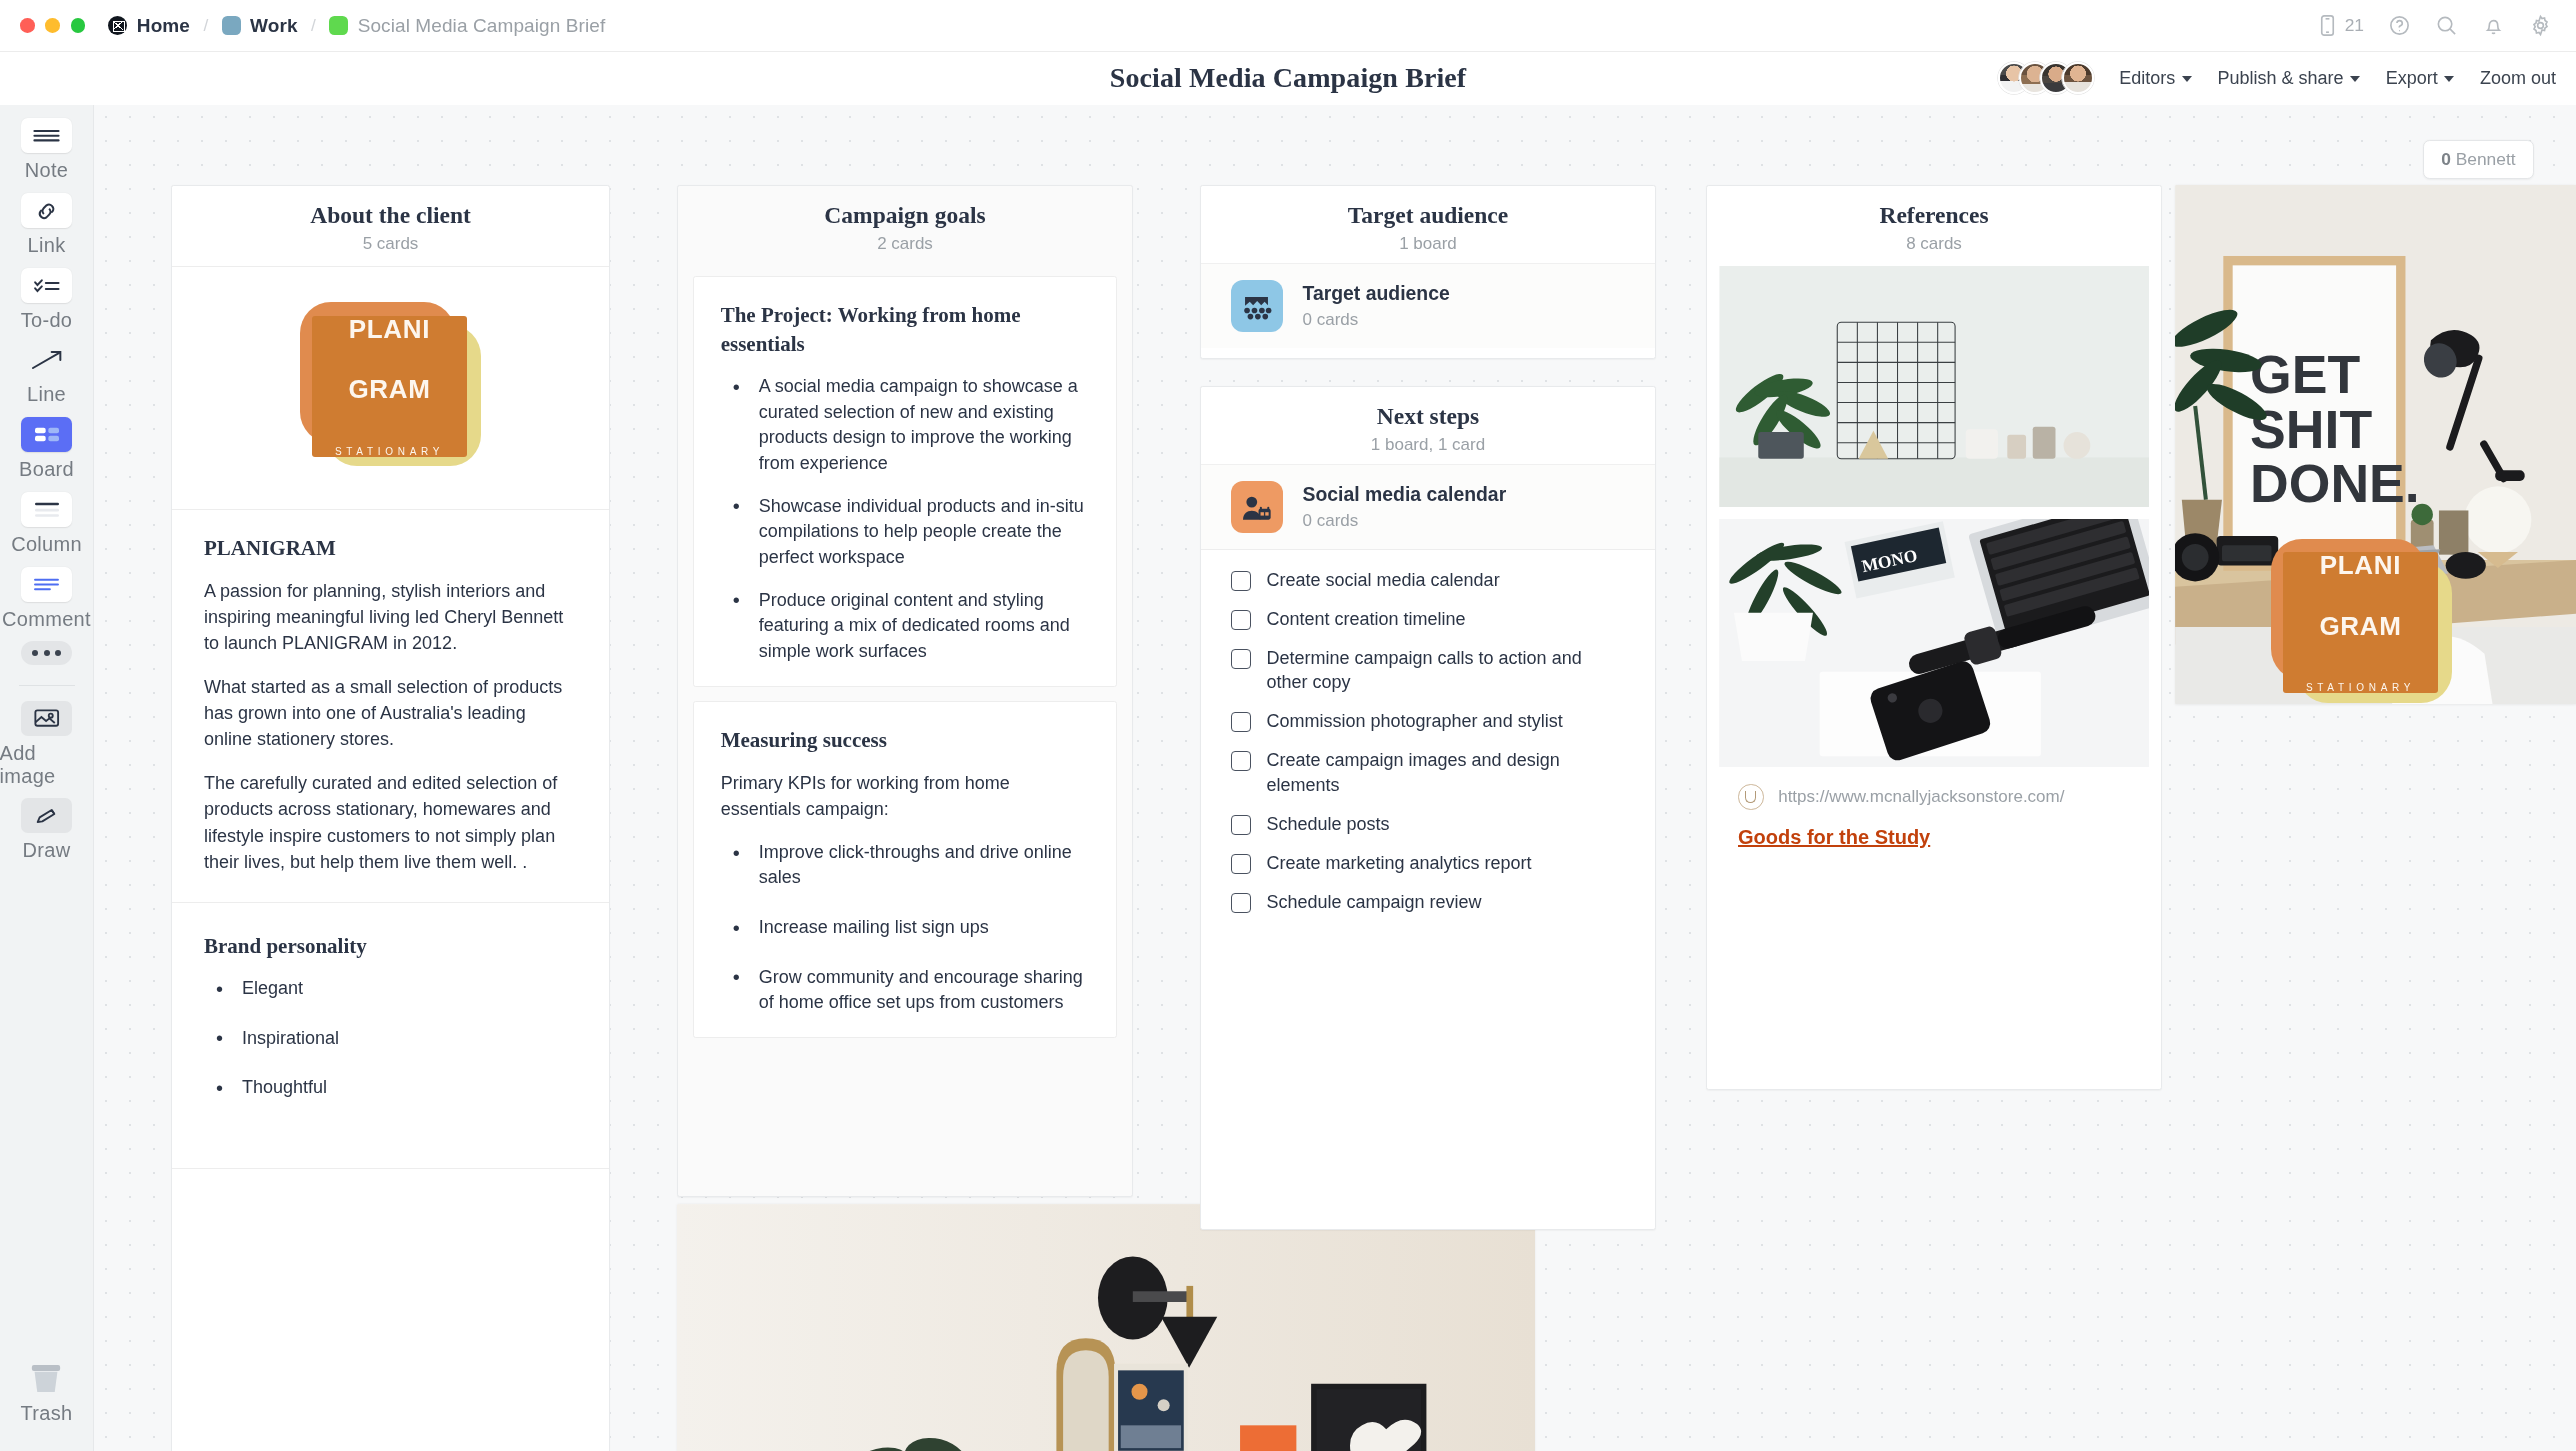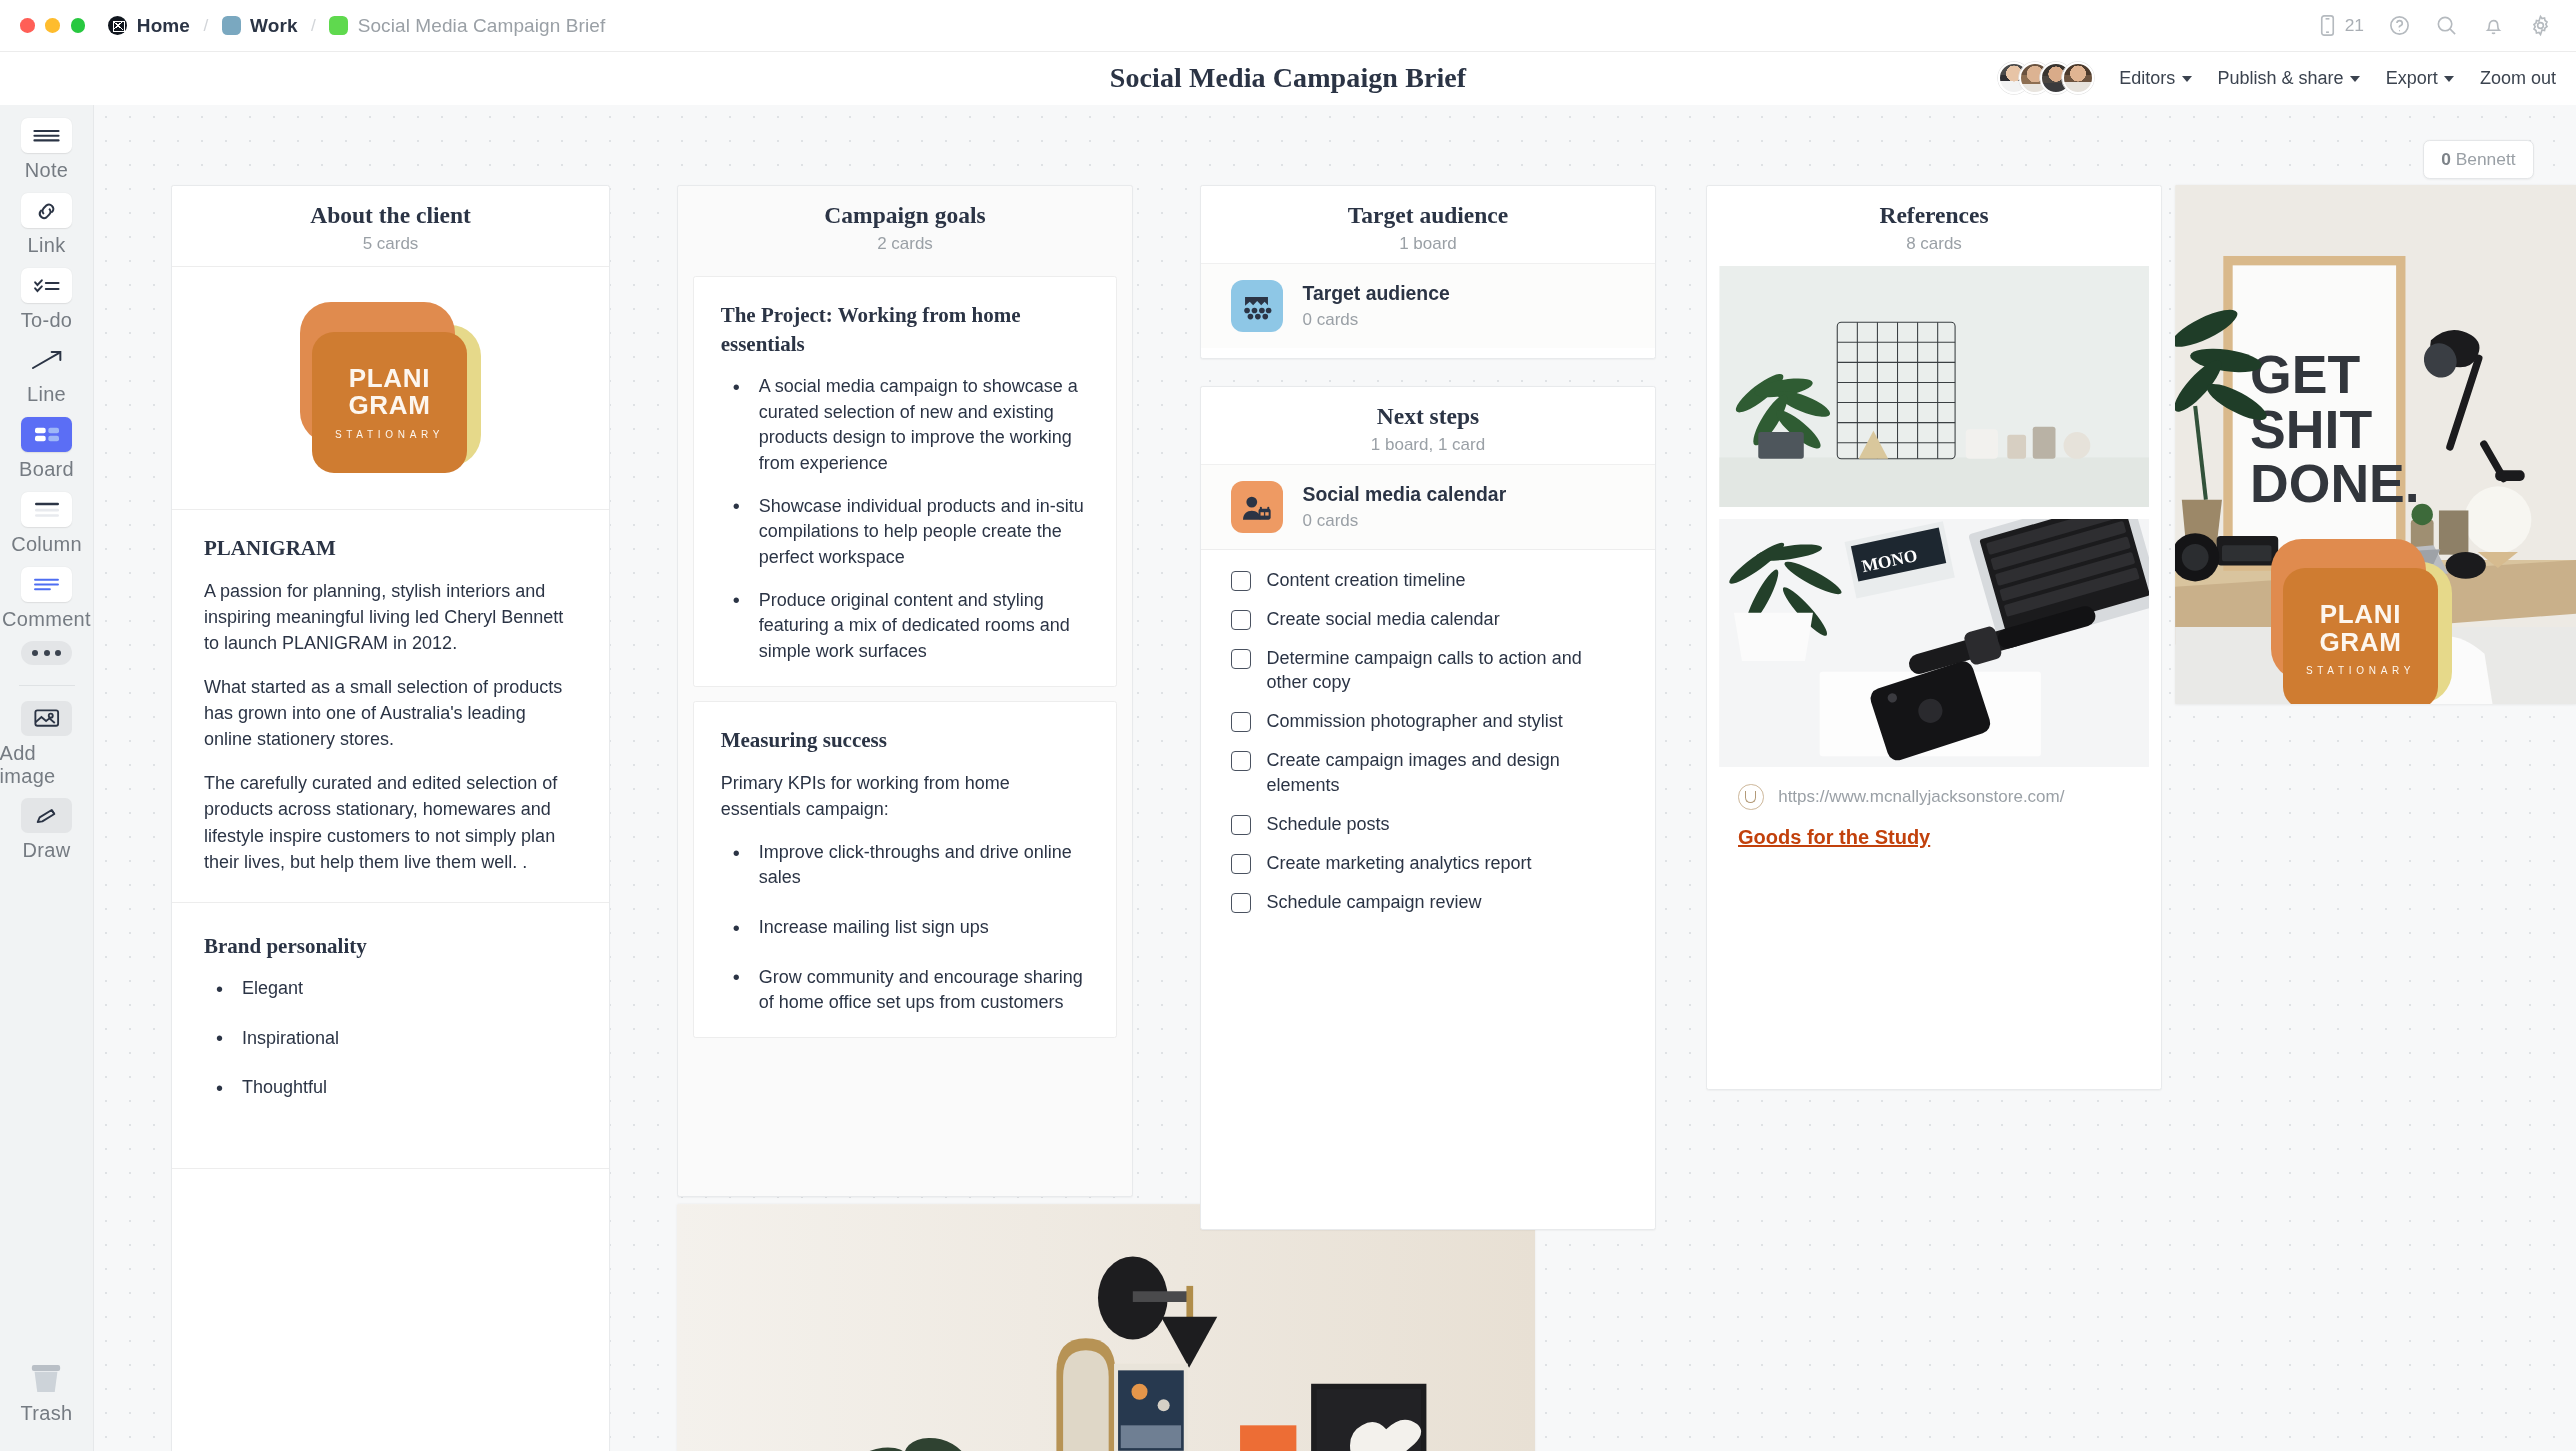--- a/index.html
+++ b/index.html
@@ -131,22 +131,22 @@
   ul.bl li::before { content:"•"; position:absolute; left:12px; top:-1.3px; font-size:20px; color:#2b3445;}
   ul.bl.sp li { margin-bottom:24px; }
 
   
   .logo-wrap { position:relative; width:181px; height:164px; margin: 20px auto 23px; }
   .logo-yellow { position:absolute; left:25.5px; top:23px; width:155px; height:141px;
                  background:#e6d98a; border-radius:31px; }
   .logo-light { position:absolute; left:0; top:0; width:155px; height:141px;
                 background:#e08b4e; border-radius:31px; }
   .logo-main { position:absolute; left:12px; top:13.4px; width:155px; height:141px;
-               background:#cf7c31; border-radius:22px;
-               display:flex; flex-direction:column; align-items:center; justify-content:center;margin-top:16px;}
+               background:#cf7c31; border-radius:3px;
+               display:flex; flex-direction:column; align-items:center; justify-content:space-between;}
   .logo-t1 { color:#fdf6ee; font-weight:bold; font-size:26px; line-height:1.0; letter-spacing:0.7px;}
   .logo-t2 { color:#fdf6ee; font-weight:bold; font-size:26px; line-height:1.05; letter-spacing:0.7px; margin-top:1.3px;}
   .logo-t3 { color:#fdf6ee; font-size:10px; letter-spacing:4.7px; margin-top:9.4px; }
 
   
   .tile { display:flex; align-items:center; gap:20px; padding:16px 29.5px; background:#fcfcfb;
           border-top:0.7px solid #f0f0f0; cursor:pointer;}
   .tile-ico { width:52px; height:52px; border-radius:12px; display:flex; align-items:center; justify-content:center; flex:none;}
   .tile-ico.blue { background:#8ec7e6; }
   .tile-ico.orange { background:#ee9a63; }
@@ -570,25 +570,25 @@
         <div>
           <div class="tile-name">Social media calendar</div>
           <div class="tile-sub">0 cards</div>
         </div>
       </div>
 
       <div class="hr"></div>
       <div class="todo">
         <div class="todo-row">
             <span class="cbox"></span>
-            <span class="todo-lbl">Content creation timeline</span>
+            <span class="todo-lbl">Create social media calendar</span>
           </div>
         <div class="todo-row">
             <span class="cbox"></span>
-            <span class="todo-lbl">Create social media calendar</span>
+            <span class="todo-lbl">Content creation timeline</span>
           </div>
         <div class="todo-row">
             <span class="cbox"></span>
             <span class="todo-lbl">Determine campaign calls to action and other copy</span>
           </div>
         <div class="todo-row">
             <span class="cbox"></span>
             <span class="todo-lbl">Commission photographer and stylist</span>
           </div>
         <div class="todo-row">

